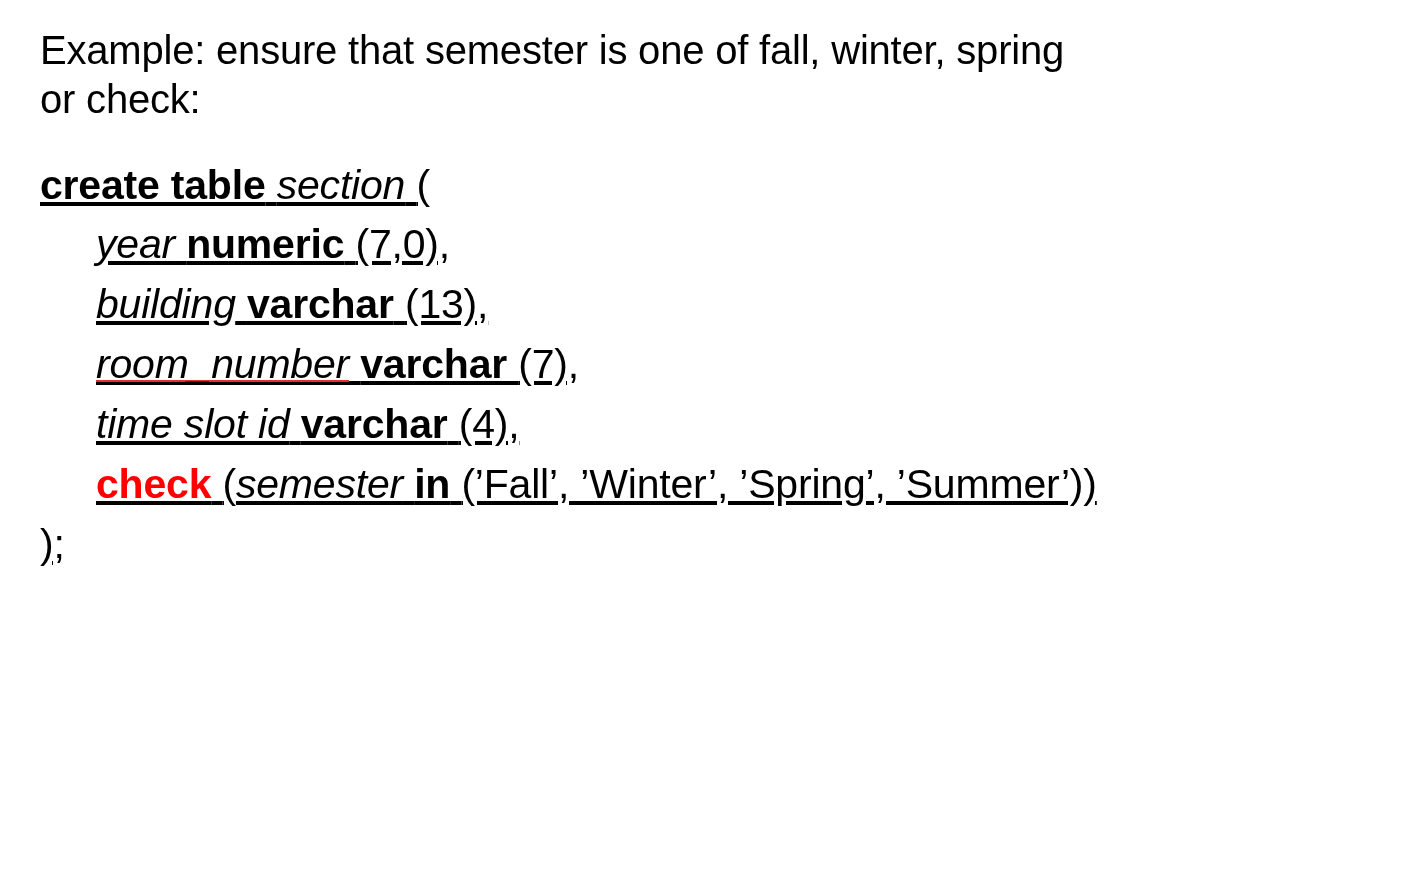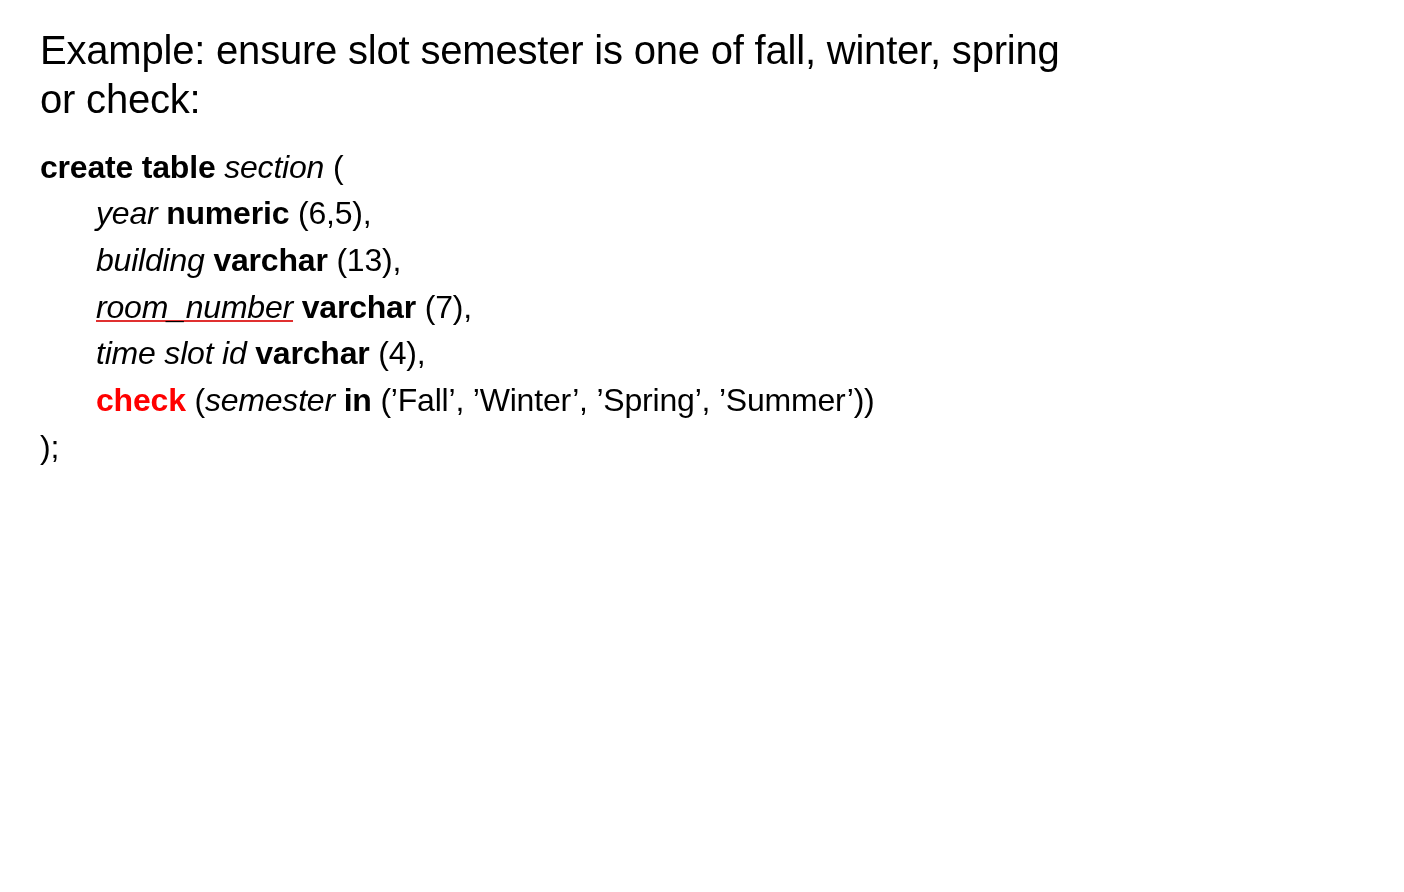--- a/index.html
+++ b/index.html
@@ -21,24 +21,25 @@
     box-sizing: border-box;
     padding: 26px 40px 0 40px;
   }
   .intro {
     font-size: 40px;
     line-height: 1.22;
     letter-spacing: -0.2px;
     max-width: 1310px;
   }
   .code {
-    margin-top: 20px;
-    font-size: 32px;
+    margin-top: 32px;
+    font-size: 41px;
     line-height: 1.46;
     letter-spacing: -0.2px;
+    text-decoration: underline;
   }
   .line {
     white-space: pre;
   }
   .indent {
     padding-left: 56px;
   }
   .kw {
     font-weight: bold;
   }
@@ -63,32 +64,32 @@
     font-style: normal;
     font-weight: normal;
   }
 </style>
 </head>
 <body>
 
 <div class="slide">
 
   <div class="intro">
-    <div>Example:  ensure slot semester is one of fall, winter, spring</div>
+    <div>Example:  ensure that semester is one of fall, winter, spring</div>
     <div>or check:</div>
   </div>
 
   <div class="code">
 
     <div class="line"><span class="kw">create table</span><span class="plain"> </span><span class="id">section</span><span class="plain"> </span><span>(</span></div>
 
 
 
 
-    <div class="line indent"><span class="id">year</span><span class="plain"> </span><span class="kw">numeric</span><span class="plain"> </span><span>(6,5),</span></div>
+    <div class="line indent"><span class="id">year</span><span class="plain"> </span><span class="kw">numeric</span><span class="plain"> </span><span>(7,0),</span></div>
 
     <div class="line indent"><span class="id">building</span><span class="plain"> </span><span class="kw">varchar</span><span class="plain"> </span><span>(13),</span></div>
 
     <div class="line indent"><span class="sp">room_number</span><span class="plain"> </span><span class="kw">varchar</span><span class="plain"> </span><span>(7),</span></div>
 
     <div class="line indent"><span class="id">time slot id</span><span class="plain"> </span><span class="kw">varchar</span><span class="plain"> </span><span>(4),</span></div>
 
 
     <div class="line indent"><span class="check-kw">check</span><span class="plain"> </span><span>(</span><span class="id">semester</span><span class="plain"> </span><span class="kw">in</span><span class="plain"> </span><span>(’Fall’, ’Winter’, ’Spring’, ’Summer’))</span></div>
 

